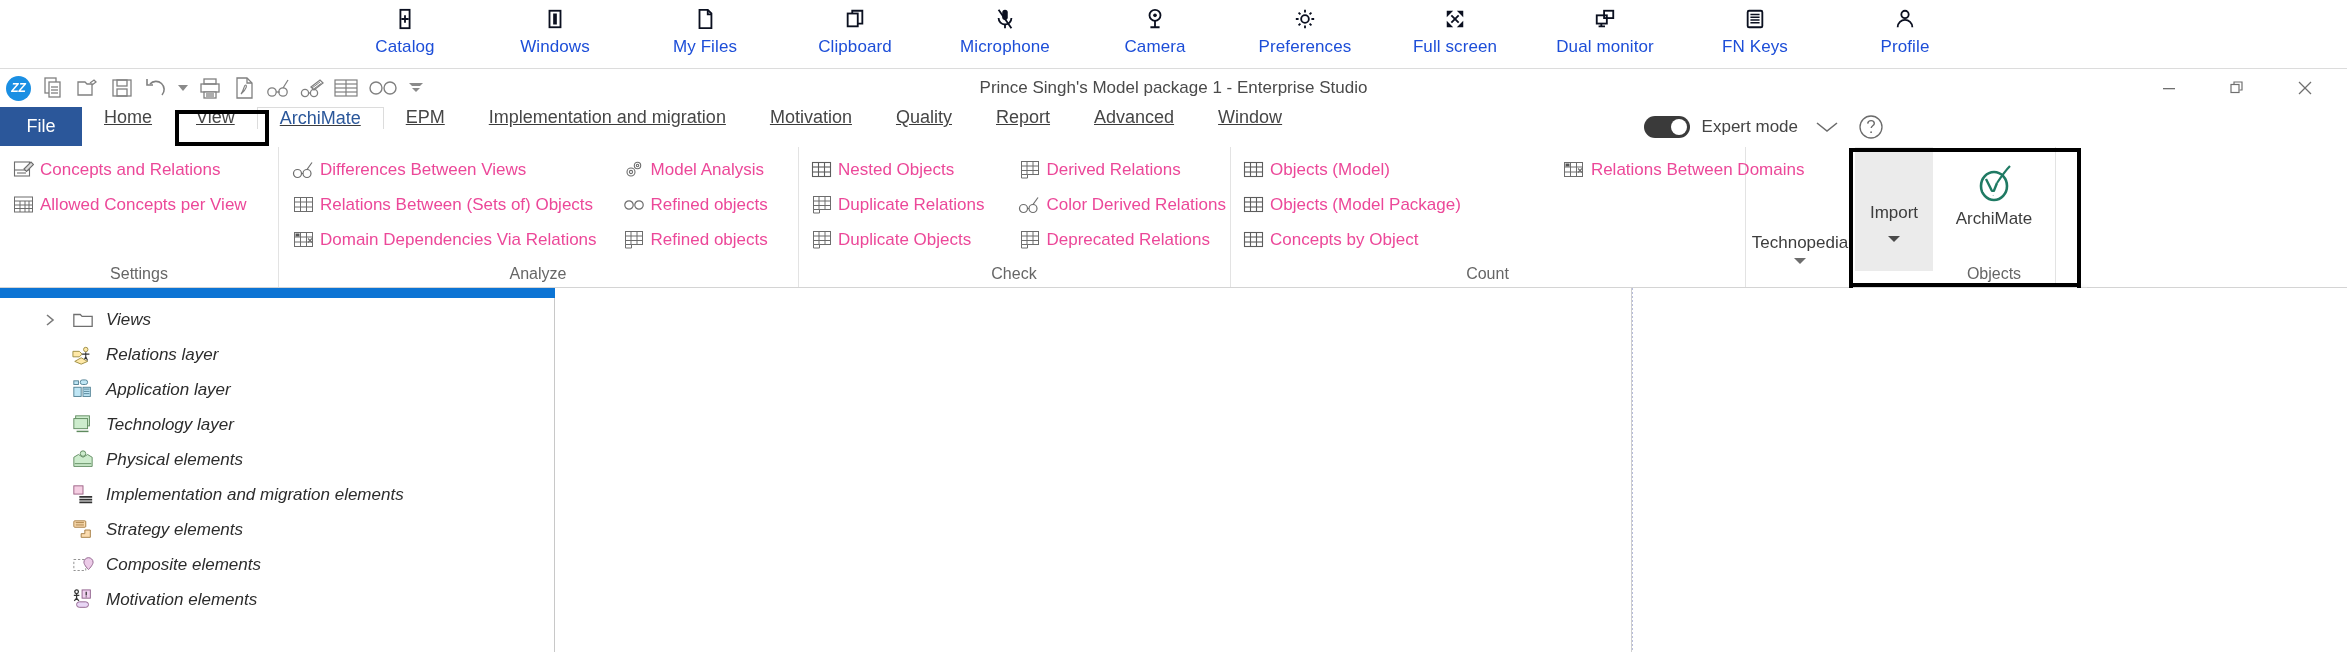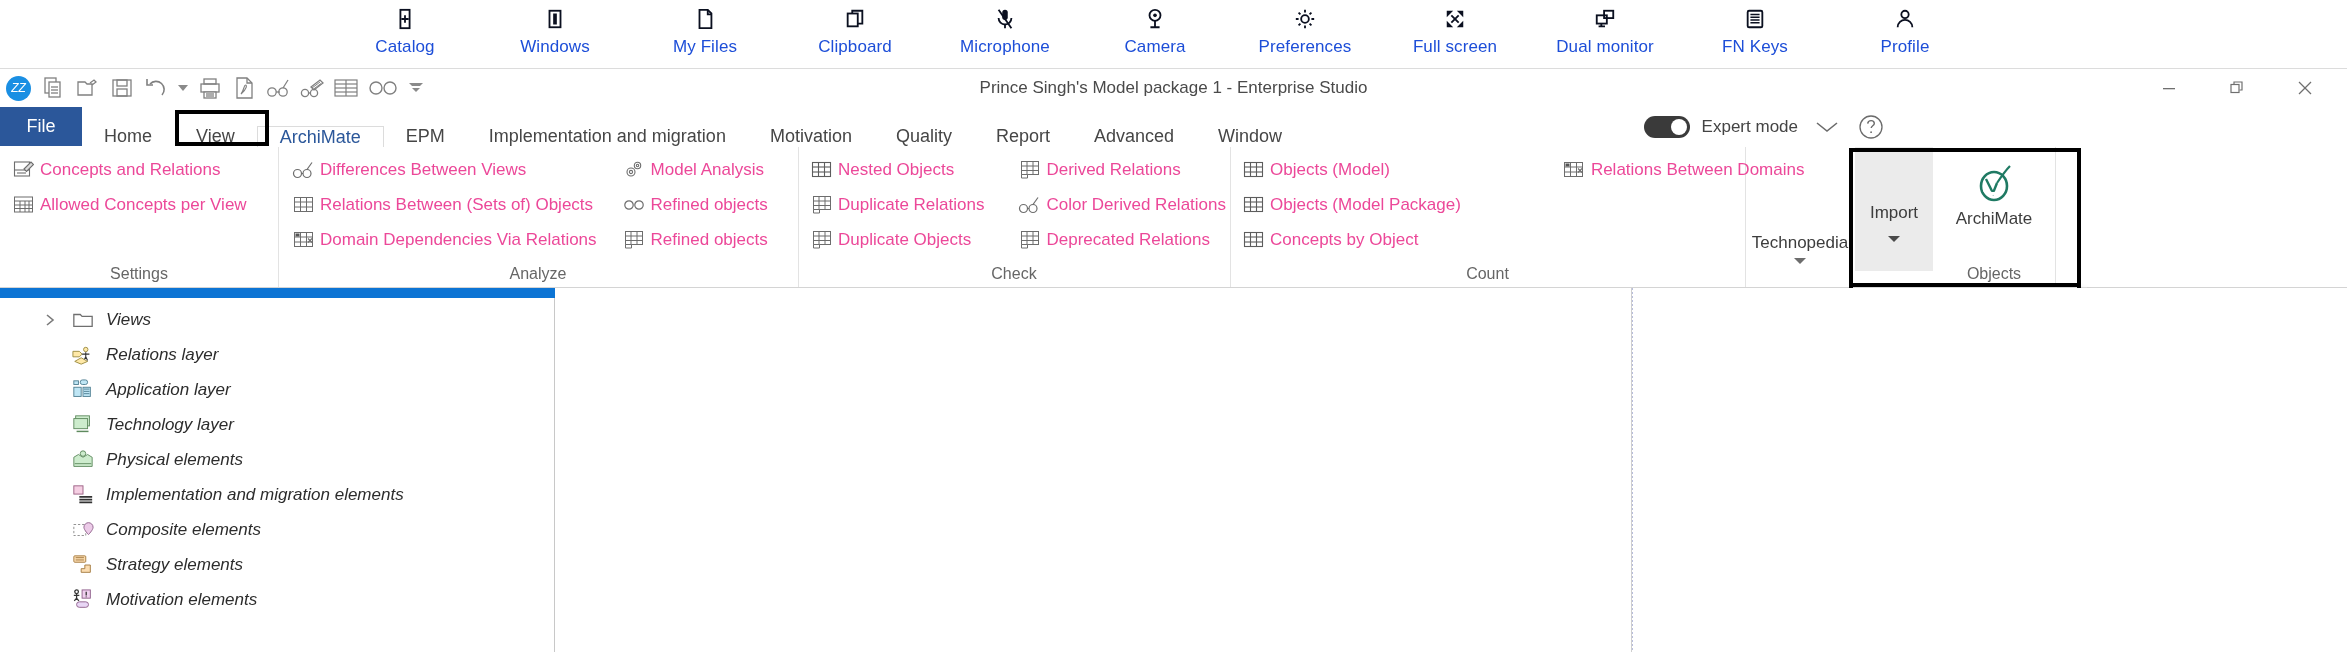--- a/index.html
+++ b/index.html
@@ -30,21 +30,21 @@
 
   
   .titlebar{
     position:absolute;left:0;top:69px;width:2347px;height:38px;
     background:#ffffff;
   }
   .qat{position:absolute;left:6px;top:2px;height:34px;display:flex;align-items:center;gap:6px;}
   .qat-ico{width:28px;height:28px;display:flex;align-items:center;justify-content:center;color:#7d7d7d;}
   .logo-z{
     width:25px;height:25px;border-radius:50%;
-    background:#1a8fe3;color:#fff;font-size:12px;font-weight:normal;
+    background:#1a8fe3;color:#fff;font-size:12px;font-weight:bold;
     display:flex;align-items:center;justify-content:center;font-style:italic;
     margin-right:3px;
   }
   .wintitle{
     position:absolute;left:0;top:0;width:2347px;height:38px;
     display:flex;align-items:center;justify-content:center;
     font-size:17px;color:#4a4a4a;pointer-events:none;
   }
   .wincontrols{position:absolute;right:8px;top:0;height:38px;display:flex;align-items:center;gap:0;}
   .winbtn{width:68px;height:36px;display:flex;align-items:center;justify-content:center;color:#6f6f6f;}
@@ -52,21 +52,21 @@
   
   .tabsrow{
     position:absolute;left:0;top:107px;width:1938px;height:40px;
     background:#ffffff;border-bottom:1px solid #e4e4e4;
   }
   .tab-file{
     position:absolute;left:0;top:0;width:82px;height:39px;
     background:#2b579a;color:#fff;font-size:18px;
     display:flex;align-items:center;justify-content:center;
   }
-  .tabs{position:absolute;left:82px;top:10px;height:39px;display:flex;align-items:center;}
+  .tabs{position:absolute;left:82px;top:0;height:39px;display:flex;align-items:flex-start;text-decoration:underline;}
   .tab{
     display:flex;align-items:center;padding:0 22px;font-size:18px;color:#464646;
   }
   .tab.active{color:#2b579a;background:#ffffff;
     border-left:1px solid #dcdcdc;border-right:1px solid #dcdcdc;border-top:1px solid #dcdcdc;}
   .expertwrap{position:absolute;right:52px;top:0;height:39px;display:flex;align-items:center;gap:12px;}
   .toggle{
     width:46px;height:22px;border-radius:11px;background:#3a3a3a;position:relative;
   }
   .toggle .knob{position:absolute;right:3px;top:3px;width:16px;height:16px;border-radius:50%;background:#fff;}
@@ -852,40 +852,40 @@
           <span class="tlab">Implementation and migration elements</span>
         </div>
         <div class="trow">
           <span class="twist empty">
             <svg width="12" height="14" viewBox="0 0 12 14" fill="none" stroke="#7a7a7a" stroke-width="1.6">
               <path d="M3 2l6 5-6 5"></path>
             </svg>
           </span>
           <span class="tico">
             <svg width="24" height="22" viewBox="0 0 24 24">
-              <rect x="2" y="6" width="13" height="12" fill="none" stroke="#8a8a8a" stroke-dasharray="2.5 2"></rect>
-              <path d="M13 9c0-3 2.5-5 5-5s5 2 5 5-5 8-5 8-5-5-5-8z" fill="#eccbe8" stroke="#8e5f8a"></path>
-            </svg>
-          </span>
-          <span class="tlab">Composite elements</span>
+              <rect x="2" y="2" width="13" height="7" rx="1" fill="#fbdcb0" stroke="#a37a3e"></rect>
+              <path d="M4 4h9M4 6.5h9" stroke="#a37a3e"></path>
+              <path d="M10 20v-4h4v-4h6v8z" fill="#fbdcb0" stroke="#a37a3e"></path>
+            </svg>
+          </span>
+          <span class="tlab">Strategy elements</span>
         </div>
         <div class="trow">
           <span class="twist empty">
             <svg width="12" height="14" viewBox="0 0 12 14" fill="none" stroke="#7a7a7a" stroke-width="1.6">
               <path d="M3 2l6 5-6 5"></path>
             </svg>
           </span>
           <span class="tico">
             <svg width="24" height="22" viewBox="0 0 24 24">
-              <rect x="2" y="2" width="13" height="7" rx="1" fill="#fbdcb0" stroke="#a37a3e"></rect>
-              <path d="M4 4h9M4 6.5h9" stroke="#a37a3e"></path>
-              <path d="M10 20v-4h4v-4h6v8z" fill="#fbdcb0" stroke="#a37a3e"></path>
-            </svg>
-          </span>
-          <span class="tlab">Strategy elements</span>
+              <rect x="2" y="6" width="13" height="12" fill="none" stroke="#8a8a8a" stroke-dasharray="2.5 2"></rect>
+              <path d="M13 9c0-3 2.5-5 5-5s5 2 5 5-5 8-5 8-5-5-5-8z" fill="#eccbe8" stroke="#8e5f8a"></path>
+            </svg>
+          </span>
+          <span class="tlab">Composite elements</span>
         </div>
         <div class="trow">
           <span class="twist empty">
             <svg width="12" height="14" viewBox="0 0 12 14" fill="none" stroke="#7a7a7a" stroke-width="1.6">
               <path d="M3 2l6 5-6 5"></path>
             </svg>
           </span>
           <span class="tico">
             <svg width="24" height="22" viewBox="0 0 24 24">
               <circle cx="5" cy="3" r="2" fill="none" stroke="#333" stroke-width="1.4"></circle>

